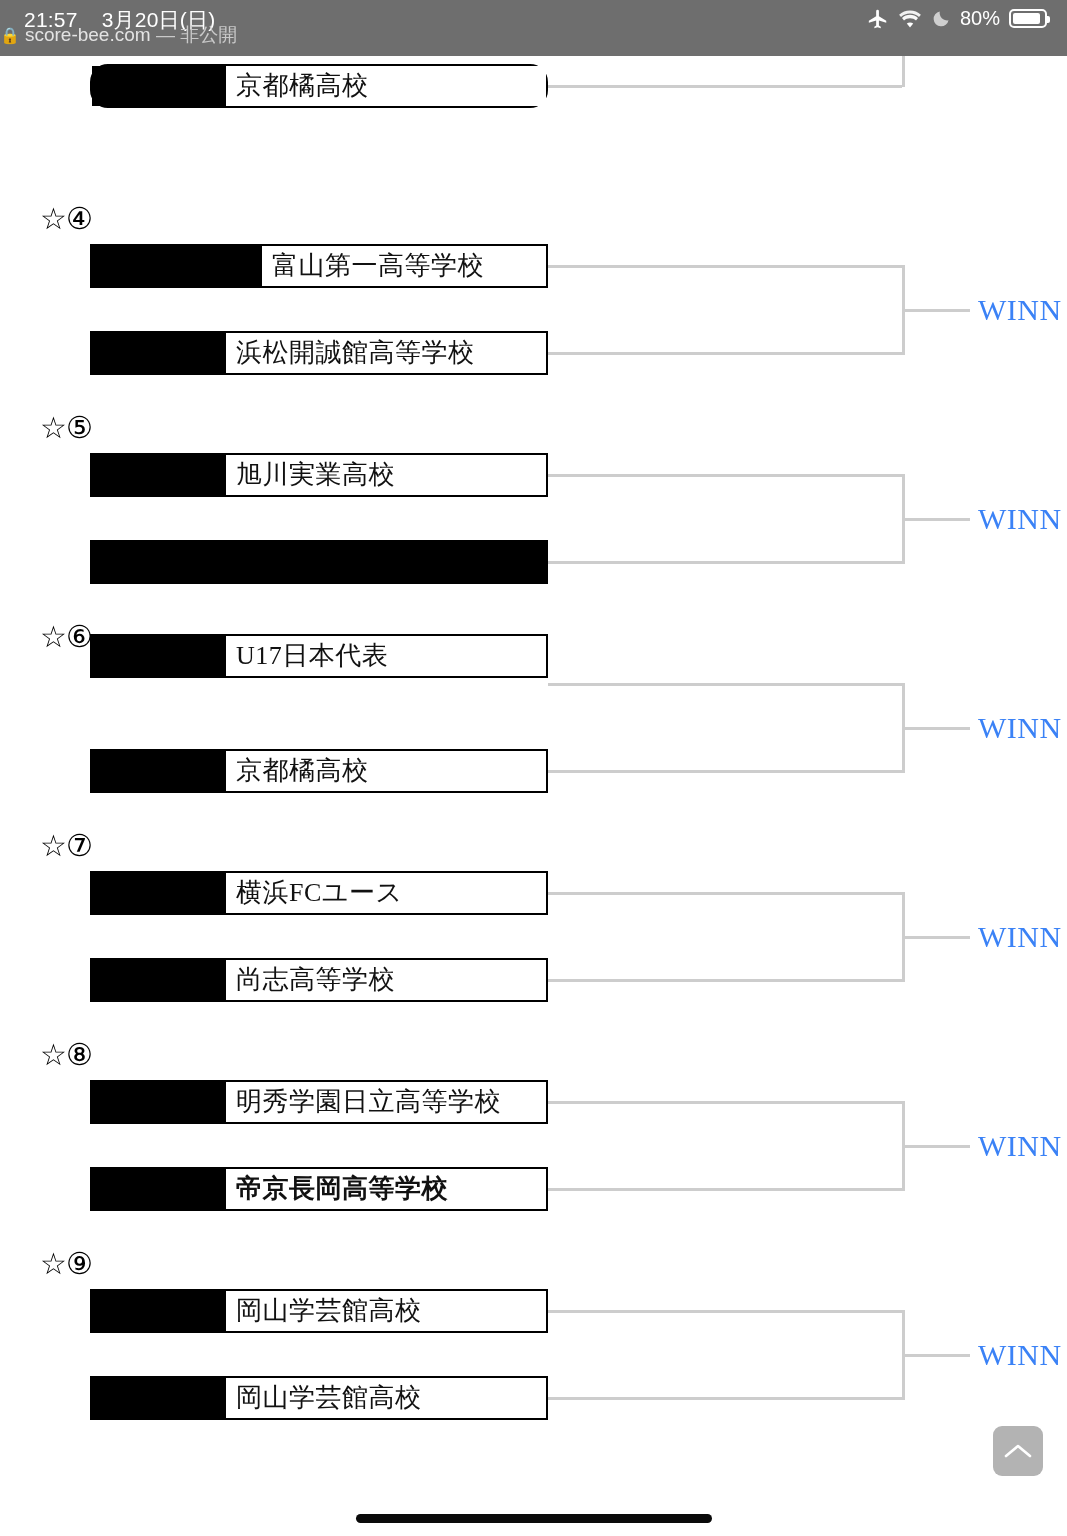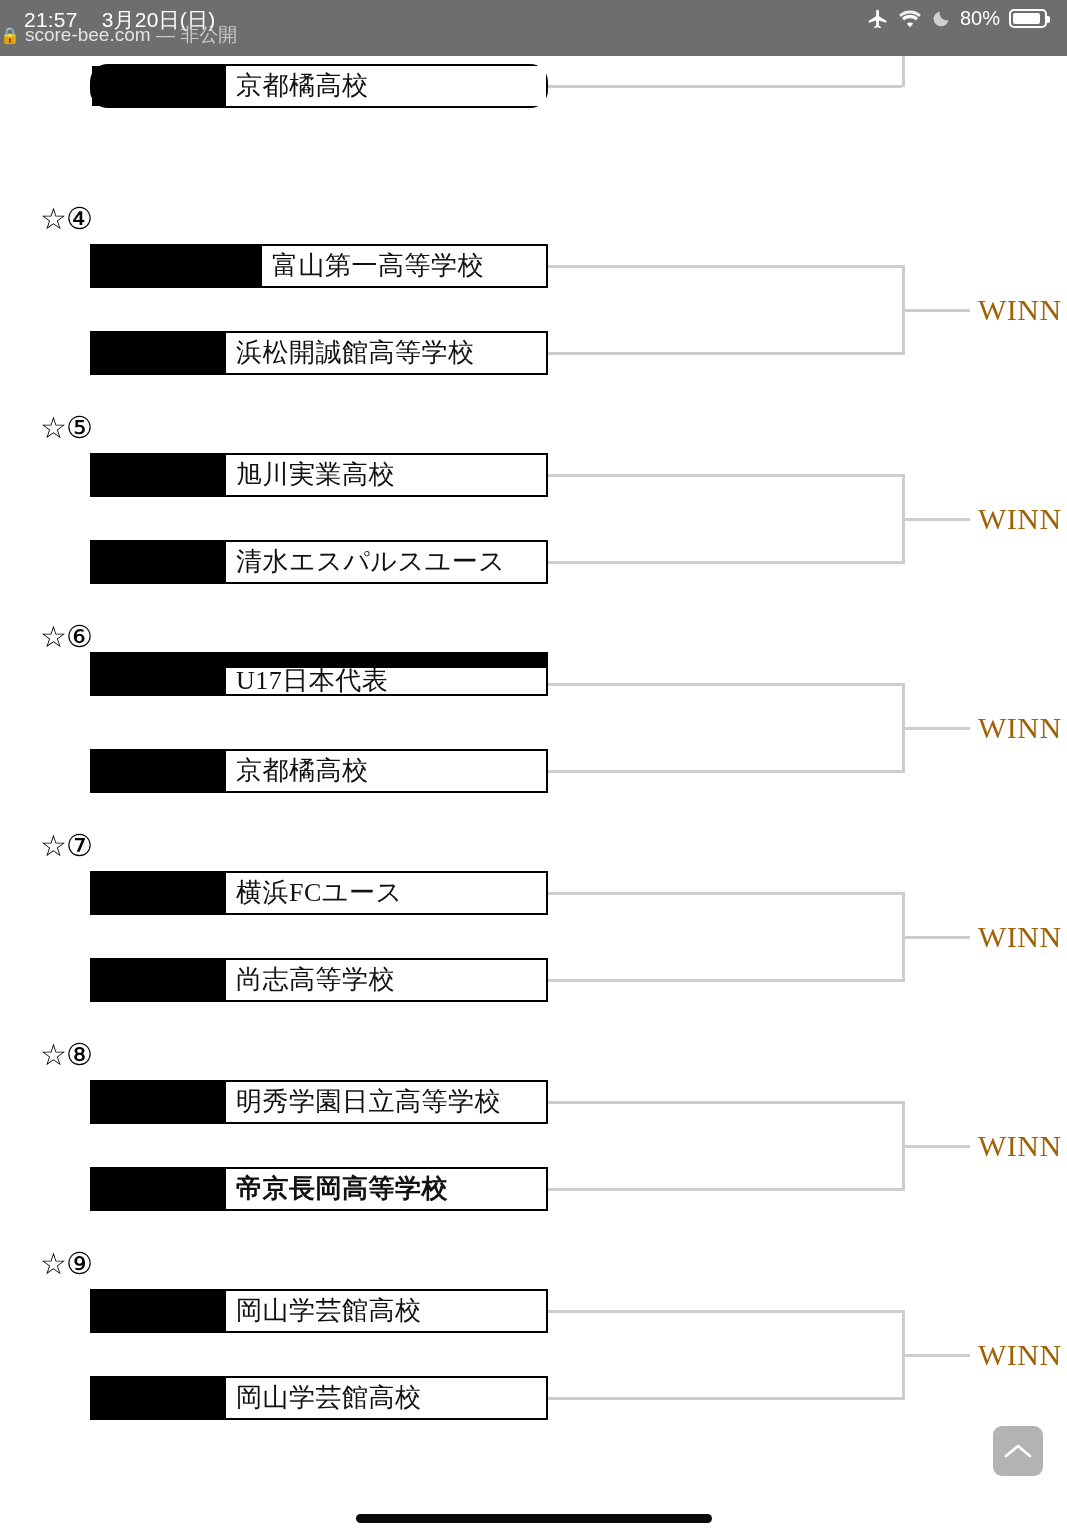--- a/index.html
+++ b/index.html
@@ -142,21 +142,21 @@
   }
   .v-line {
     position: absolute;
     width: 3px;
     background: #cdcdcd;
   }
   .winner {
     position: absolute;
     font-size: 30px;
     line-height: 1;
-    color: #a16207;
+    color: #3b82f6;
     letter-spacing: 0.5px;
     white-space: nowrap;
     font-family: "Liberation Serif", "DejaVu Serif", serif;
   }
 
   
   .fab {
     position: absolute;
     right: 24px;
     bottom: 60px;
@@ -244,29 +244,28 @@
       <div class="v-line" style="left: 902px; top: 209px; height: 90px;"></div>
       <div class="h-line" style="left: 902px; top: 252.5px; width: 68px;"></div>
       <div class="winner" style="left: 978px; top: 238.5px;">WINN</div>
       <div class="grp-label" style="top: 357px;">☆⑤</div>
       <div class="team" style="top: 397px;">
         <div class="blk"></div>
         <div class="nm">旭川実業高校</div>
       </div>
       <div class="team" style="top: 484px;">
         <div class="blk"></div>
-        <div class="nm">清水エスパルスユース</div>
       </div>
       <div class="h-line" style="left: 548px; top: 418px; width: 354px;"></div>
       <div class="h-line" style="left: 548px; top: 505px; width: 354px;"></div>
       <div class="v-line" style="left: 902px; top: 418px; height: 90px;"></div>
       <div class="h-line" style="left: 902px; top: 461.5px; width: 68px;"></div>
       <div class="winner" style="left: 978px; top: 447.5px;">WINN</div>
       <div class="grp-label" style="top: 566px;">☆⑥</div>
-      <div class="team" style="top: 596px; align-items: flex-end;">
+      <div class="team" style="top: 578px;">
         <div class="blk"></div>
         <div class="nm">U17日本代表</div>
       </div>
       <div class="team" style="top: 693px;">
         <div class="blk"></div>
         <div class="nm">京都橘高校</div>
       </div>
       <div class="h-line" style="left: 548px; top: 627px; width: 354px;"></div>
       <div class="h-line" style="left: 548px; top: 714px; width: 354px;"></div>
       <div class="v-line" style="left: 902px; top: 627px; height: 90px;"></div>

